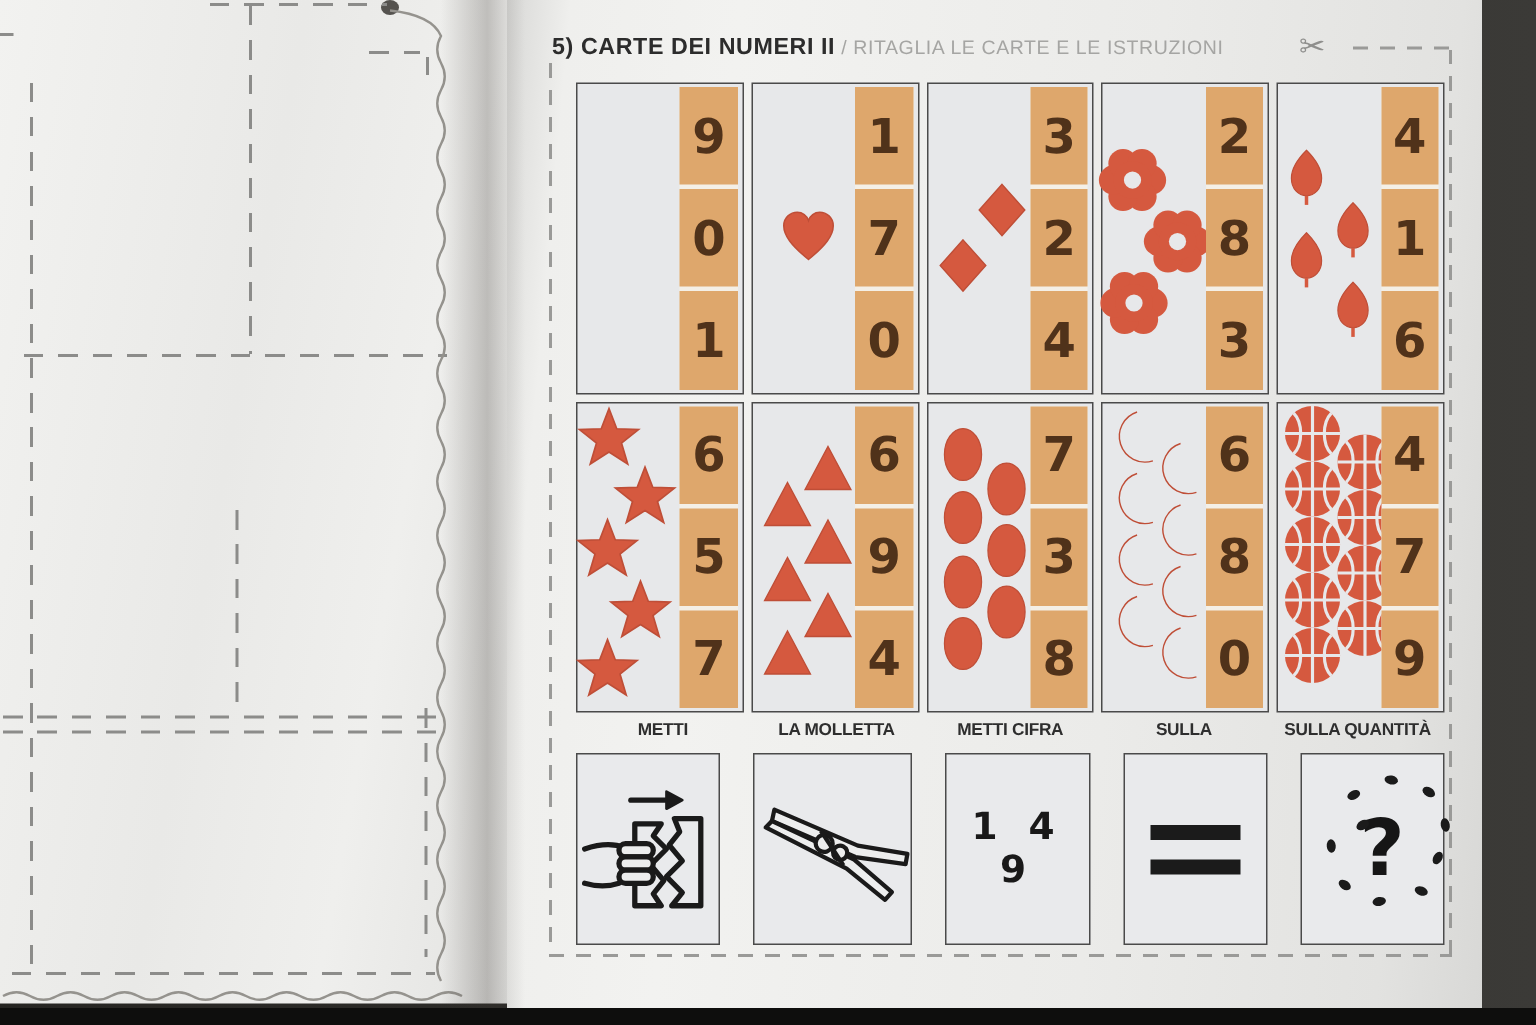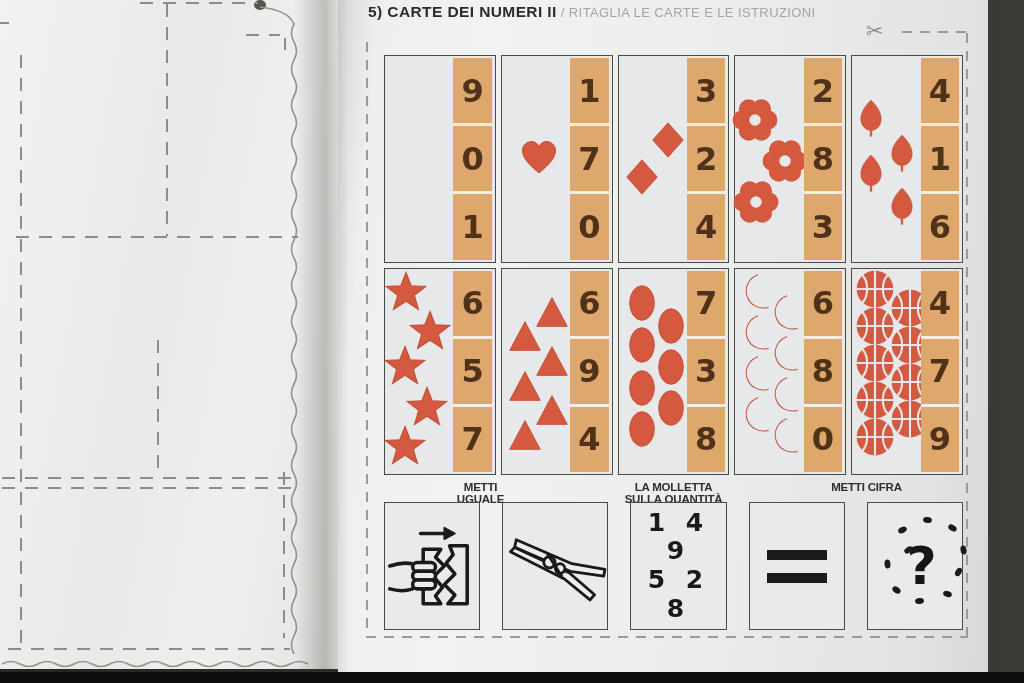--- a/index.html
+++ b/index.html
@@ -8,21 +8,21 @@
     font-family:"Liberation Sans",sans-serif;}
   
   .left-page{position:absolute;left:0;top:0;width:338px;height:669px;
     background:linear-gradient(100deg,#f2f2f0 0%,#e9e9e7 45%,#efefed 72%,#e3e3e1 100%);}
   .right-page{position:absolute;left:338px;top:0;width:650px;height:674px;
     background:linear-gradient(95deg,#d8d8d6 0%,#efefed 6%,#f2f2f0 22%,#ebebe9 62%,#e2e2e0 90%,#d8d8d6 100%);}
   .spine-shadow{position:absolute;left:294px;top:0;width:56px;height:674px;pointer-events:none;
     background:linear-gradient(90deg,rgba(0,0,0,0) 0%,rgba(55,50,45,.26) 55%,rgba(55,50,45,.10) 78%,rgba(0,0,0,0) 100%);}
   .bottom-desk{position:absolute;left:0;top:672px;width:1024px;height:11px;background:#0e0e0d;}
   
-  .title{position:absolute;left:368px;top:3px;white-space:nowrap;}
+  .title{position:absolute;left:368px;top:23px;white-space:nowrap;}
   .t-bold{font-weight:700;font-size:15.5px;letter-spacing:.4px;color:#2c2c2c;}
   .t-light{font-size:13px;letter-spacing:.4px;color:#a5a5a3;}
   .scissors{position:absolute;left:866px;top:19px;font-size:21px;color:#8f8f8d;
     font-family:"DejaVu Sans",sans-serif;}
   
   .dash-h{position:absolute;height:2px;
     background:repeating-linear-gradient(90deg,#9a9a98 0 10px,transparent 10px 18px);}
   .dash-v{position:absolute;width:2px;
     background:repeating-linear-gradient(180deg,#9a9a98 0 10px,transparent 10px 18px);}
   .ldash-h{position:absolute;height:2px;
@@ -36,21 +36,21 @@
     display:grid;grid-template-columns:repeat(5,1fr);grid-template-rows:1fr 1fr;gap:5px;}
   .card{position:relative;background:#e7e8ea;border:1.6px solid #4a4a4a;}
   .shape-area{position:absolute;inset:0;}
   .shape{position:absolute;transform:translate(-50%,-50%);overflow:visible;}
   .num-col{position:absolute;top:2px;bottom:2px;right:3px;width:35%;
     display:flex;flex-direction:column;gap:3px;background:#f4efe6;}
   .num-cell{flex:1;display:flex;align-items:center;justify-content:center;
     font-family:"DejaVu Sans",sans-serif;font-weight:700;font-size:32px;color:#50321a;}
   
   #instr-labels{position:absolute;left:384px;top:481px;width:579px;
-    display:grid;grid-template-columns:repeat(3,1fr);}
+    display:grid;grid-template-columns:repeat(5,1fr);}
   #instr-labels span{text-align:center;font-size:11.5px;font-weight:700;color:#2e2e2e;letter-spacing:-.2px;}
   #instr-cards{position:absolute;left:384px;top:502px;width:579px;height:128px;
     display:grid;grid-template-columns:repeat(5,1fr);gap:22px;}
   .icard{position:relative;background:#e9eaec;border:1.6px solid #4a4a4a;
     display:flex;align-items:center;justify-content:center;}
   .digits{font-family:"DejaVu Sans",sans-serif;font-weight:700;font-size:25px;color:#191919;
     letter-spacing:6px;line-height:1.15;text-align:center;}
   .eq-wrap{display:flex;flex-direction:column;gap:13px;}
   .eq-bar{width:60px;height:10px;background:#1b1b1b;}
   .qmark{position:absolute;left:57%;top:50%;transform:translate(-50%,-50%);
@@ -481,21 +481,21 @@
           <div class="num-cell" style="background:#dea76c;color:#50321a">
             <span>9</span>
           </div>
         </div>
       </div>
     </div>
   <div id="instr-labels">
       <span>METTI</span>
       <span>LA MOLLETTA</span>
       <span>METTI CIFRA</span>
-      <span>UGUALE</span>
+      <span>SULLA</span>
       <span>SULLA QUANTITÀ</span>
     </div>
   <div id="instr-cards">
       <div class="icard">
         <svg width="88" height="96" viewBox="0 0 100 100">
  <g fill="none" stroke="#1a1a1a" stroke-width="4" stroke-linejoin="round" stroke-linecap="round">
   <path d="M37 13 H70"></path>
             <path d="M64 6.5 L76 13 L64 19.5 Z" fill="#1a1a1a" stroke-width="2"></path>
   <path d="M70 27 H90 V93 H68 L76 83 L64 71 L76 59 L66 47 L74 37 Z"></path>
   <path d="M40 31 H60 L54 40 L64 50 L52 62 L62 74 L54 84 L60 93 H40 Z"></path>
@@ -514,21 +514,20 @@
   <path d="M8 46 L72 45 L106 54 L104 61 L70 53 L6 52 Z"></path>
   <circle cx="48" cy="44" r="6"></circle>
             <circle cx="61" cy="45" r="5"></circle>
   <path d="M42 37 L67 52"></path>
  </g>
         </svg>
       </div>
       <div class="icard">
         <div class="digits">
           <div>1 4 9</div>
-          <div>5 2 8</div>
         </div>
       </div>
       <div class="icard">
         <div class="eq-wrap">
           <div class="eq-bar"></div>
           <div class="eq-bar"></div>
         </div>
       </div>
       <div class="icard">
         <span class="qmark">?</span>

